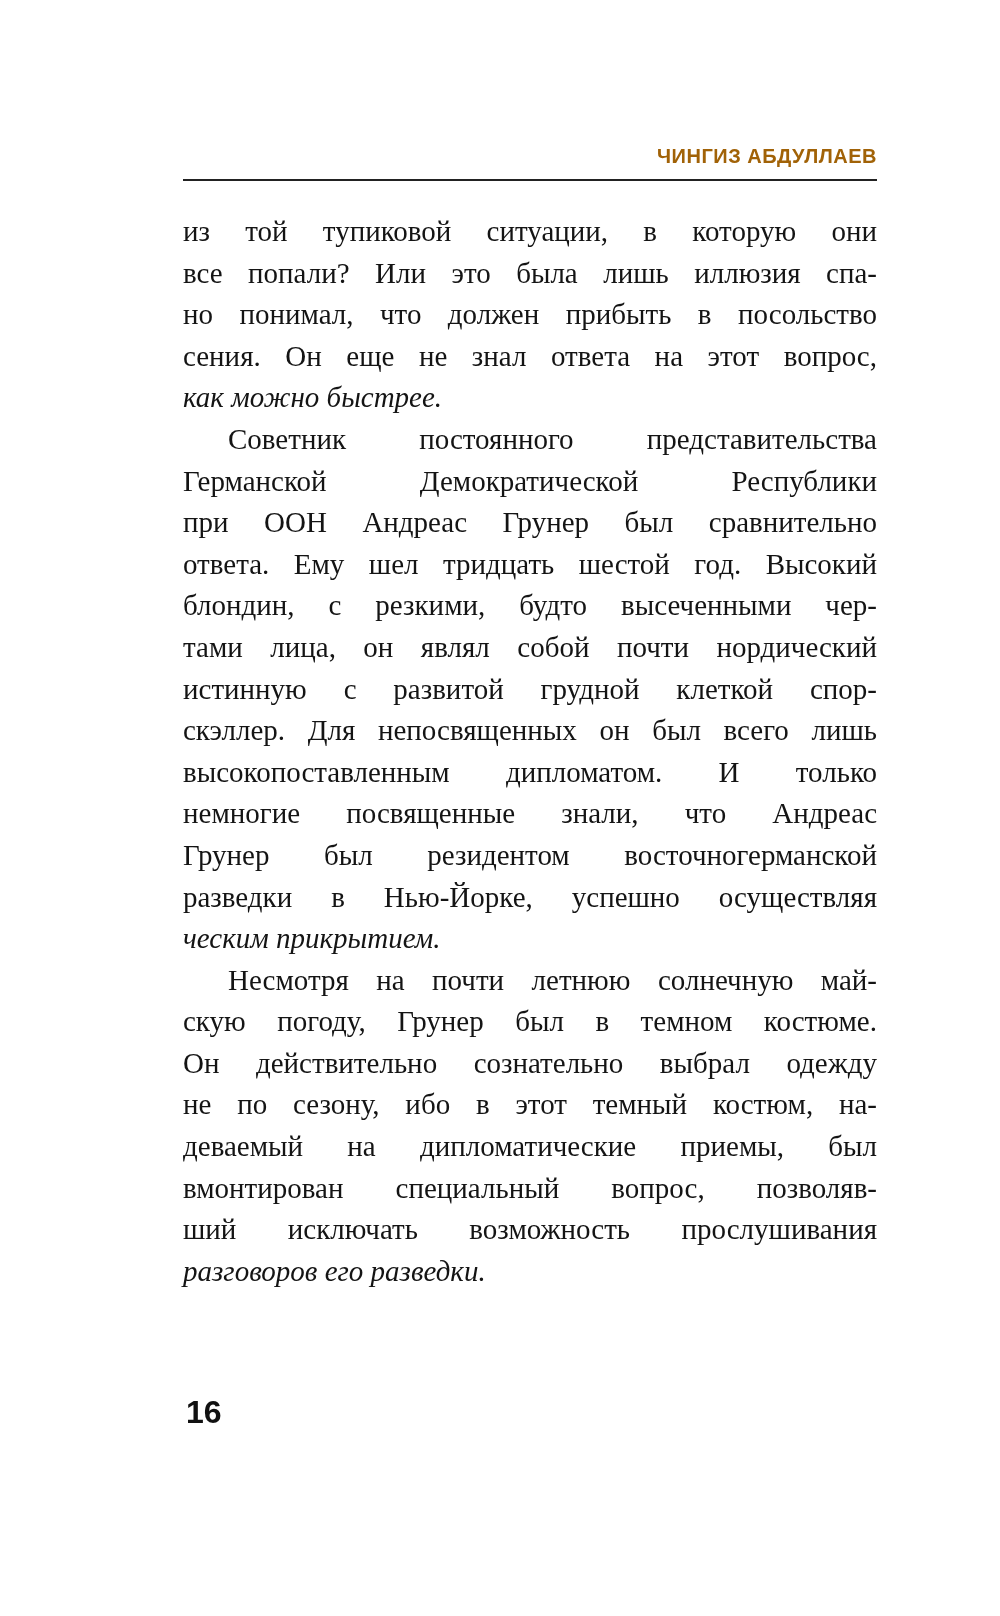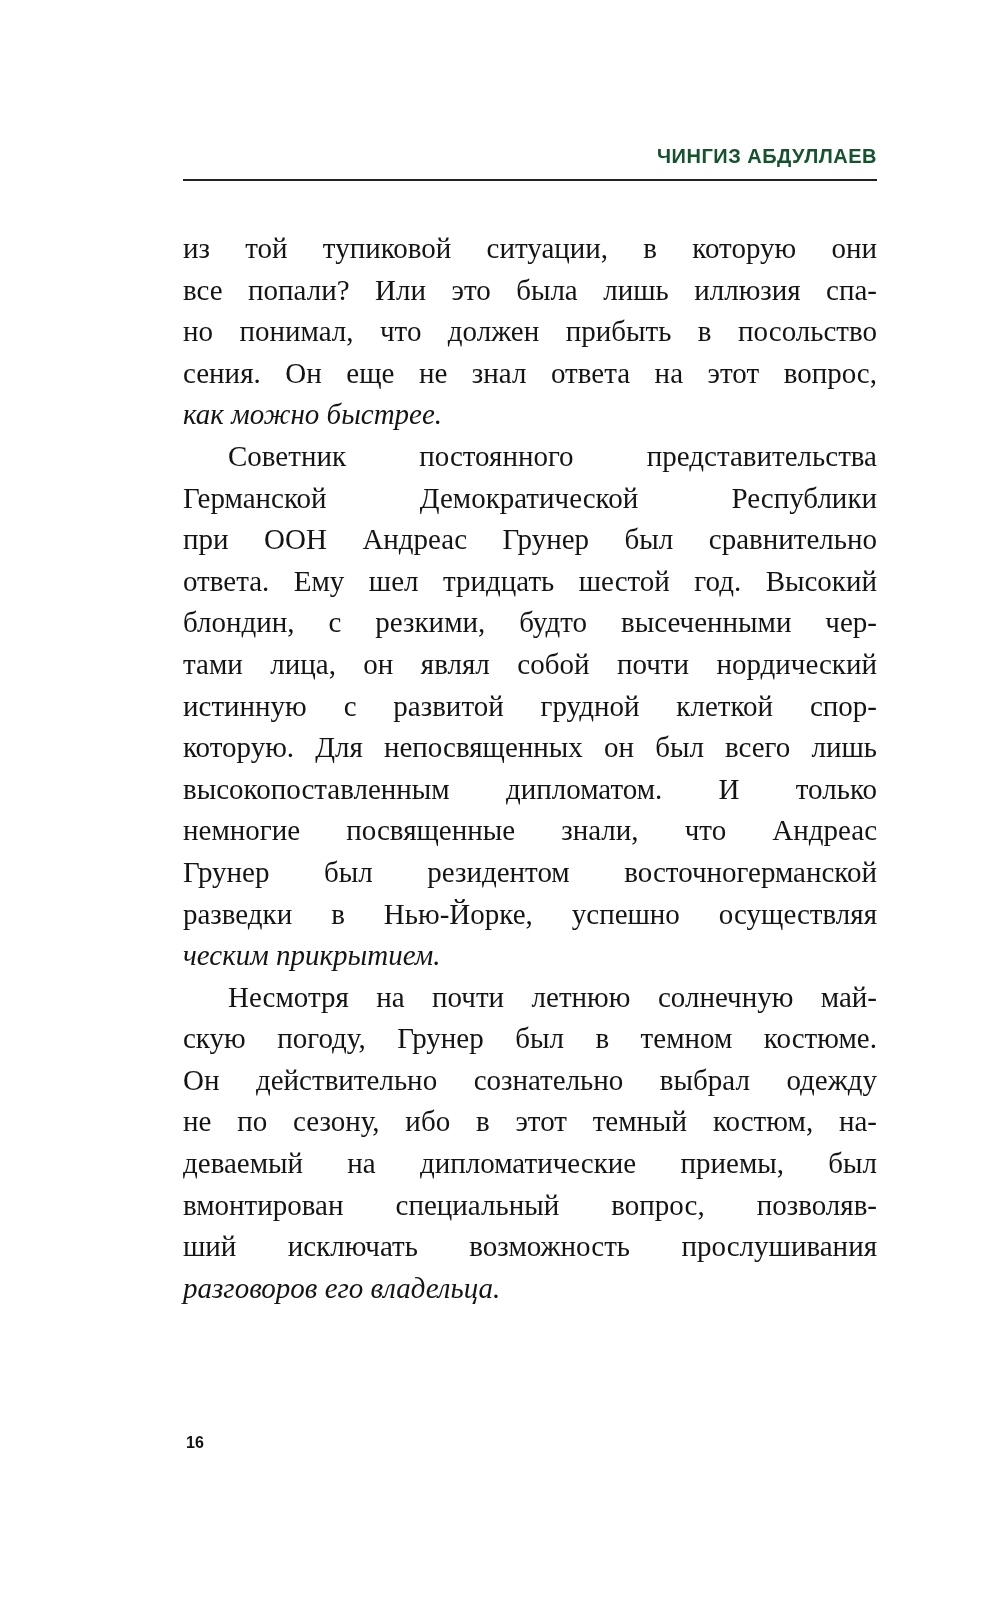--- a/index.html
+++ b/index.html
@@ -19,34 +19,34 @@
     position: absolute;
     left: 183px;
     top: 145px;
     width: 694px;
     text-align: right;
     font-family: "Liberation Sans", sans-serif;
     font-weight: 700;
     font-size: 20px;
     line-height: 22px;
     letter-spacing: 0.5px;
-    color: #14532d;
+    color: #a16207;
   }
   .header-rule {
     position: absolute;
     left: 183px;
     top: 179px;
     width: 694px;
     height: 2px;
     background: #222222;
   }
   .body-text {
     position: absolute;
     left: 183px;
-    top: 228px;
+    top: 211px;
     width: 694px;
     color: #141414;
     font-size: 29px;
     line-height: 41.6px;
   }
   .paragraph { margin: 0; padding: 0; }
   .line {
     text-align: justify;
     text-align-last: justify;
     white-space: normal;
@@ -57,24 +57,23 @@
   }
   .line.indent-first {
     text-indent: 45px;
   }
   .page-number {
     position: absolute;
     left: 186px;
     top: 1398px;
     font-family: "Liberation Sans", sans-serif;
     font-weight: 700;
-    font-size: 16px;
+    font-size: 32px;
     line-height: 28px;
     color: #111111;
-    margin-top: 31px;
   }
 </style>
 </head>
 <body>
 
 <div class="page">
 
   <div class="running-header">ЧИНГИЗ АБДУЛЛАЕВ</div>
 
   <div class="header-rule"></div>
@@ -88,34 +87,34 @@
         <div class="line para-end">как можно быстрее.</div>
       </div>
       <div class="paragraph">
         <div class="line indent-first">Советник постоянного представительства</div>
         <div class="line">Германской Демократической Республики</div>
         <div class="line">при ООН Андреас Грунер был сравнительно</div>
         <div class="line">ответа. Ему шел тридцать шестой год. Высокий</div>
         <div class="line">блондин, с резкими, будто высеченными чер-</div>
         <div class="line">тами лица, он являл собой почти нордический</div>
         <div class="line">истинную с развитой грудной клеткой спор-</div>
-        <div class="line">которую. Для непосвященных он был всего лишь</div>
+        <div class="line">скэллер. Для непосвященных он был всего лишь</div>
         <div class="line">высокопоставленным дипломатом. И только</div>
         <div class="line">немногие посвященные знали, что Андреас</div>
         <div class="line">Грунер был резидентом восточногерманской</div>
         <div class="line">разведки в Нью-Йорке, успешно осуществляя</div>
         <div class="line para-end">ческим прикрытием.</div>
       </div>
       <div class="paragraph">
         <div class="line indent-first">Несмотря на почти летнюю солнечную май-</div>
         <div class="line">скую погоду, Грунер был в темном костюме.</div>
         <div class="line">Он действительно сознательно выбрал одежду</div>
         <div class="line">не по сезону, ибо в этот темный костюм, на-</div>
         <div class="line">деваемый на дипломатические приемы, был</div>
         <div class="line">вмонтирован специальный вопрос, позволяв-</div>
         <div class="line">ший исключать возможность прослушивания</div>
-        <div class="line para-end">разговоров его владельца.</div>
+        <div class="line para-end">разговоров его разведки.</div>
       </div>
     </main>
 
   <div class="page-number">16</div>
 
 </div>
 
 </body></html>

